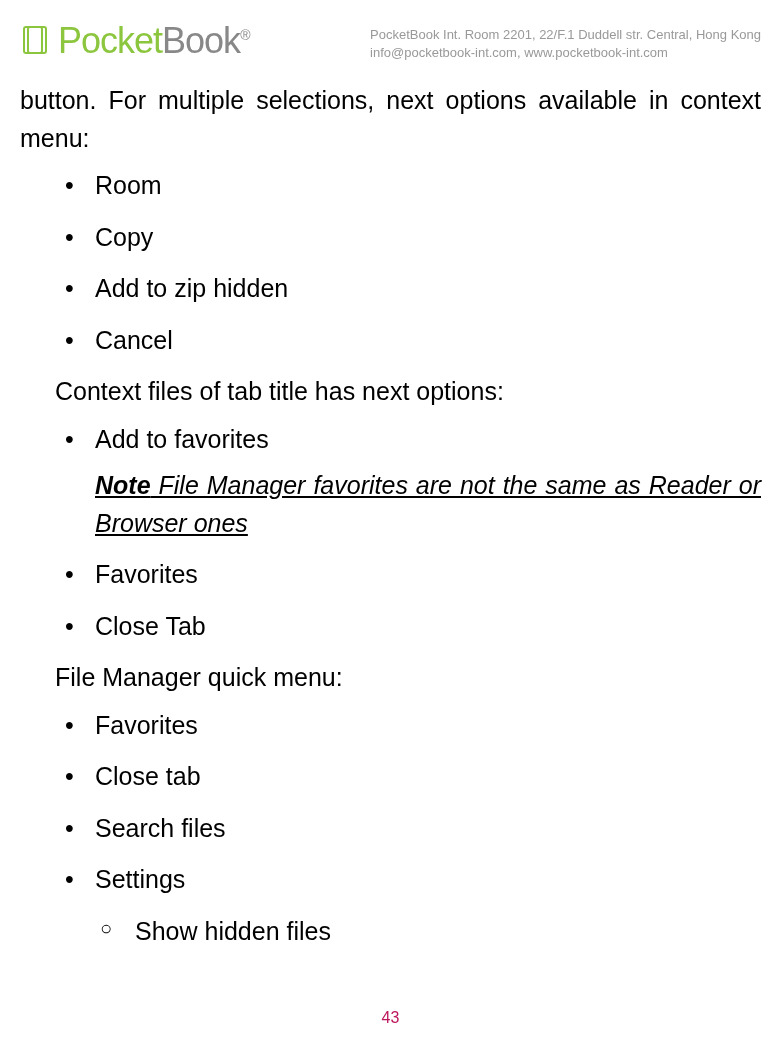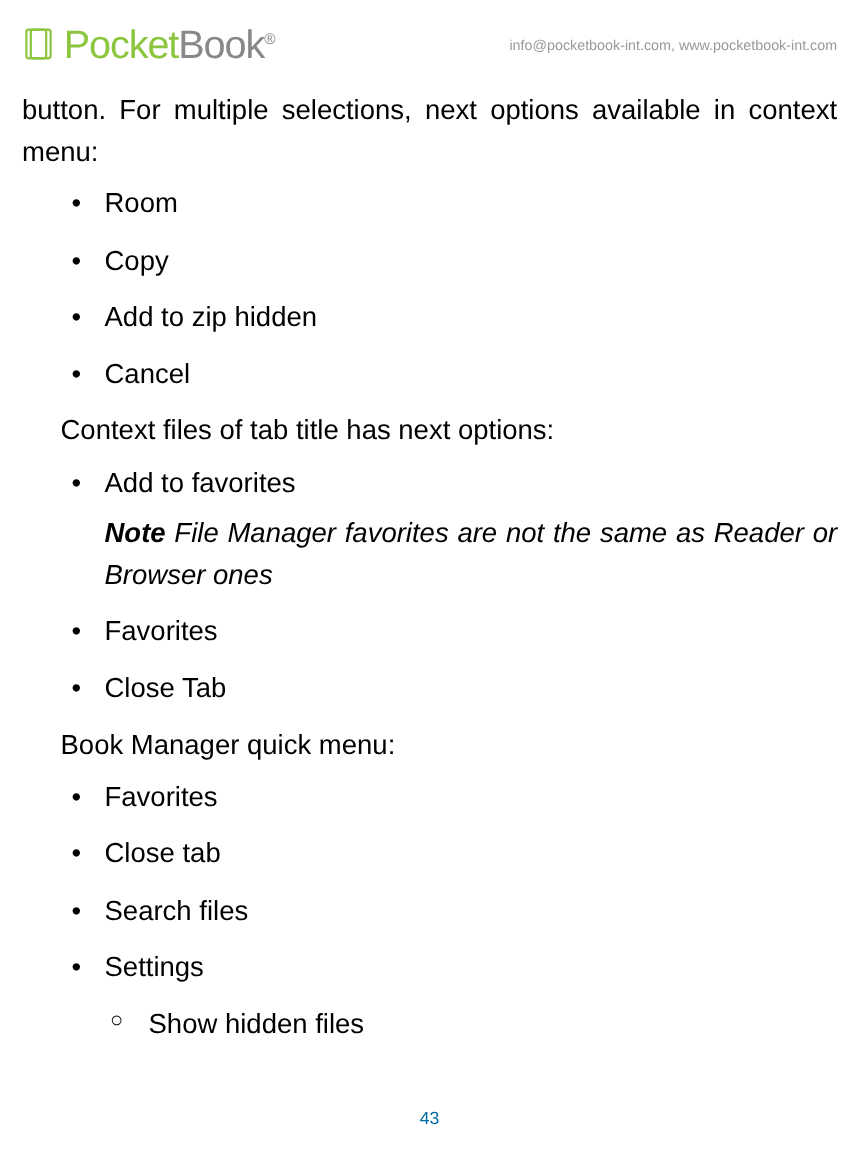--- a/index.html
+++ b/index.html
@@ -11,21 +11,21 @@
       font-family: Arial, Helvetica, sans-serif;
       width: 781px;
       height: 1047px;
       background: #ffffff;
       position: relative;
       padding: 20px 20px 20px 20px;
     }
     .header {
       display: flex;
       justify-content: space-between;
-      align-items: center;
+      align-items: flex-end;
       margin-bottom: 20px;
     }
     .logo {
       display: flex;
       align-items: center;
       gap: 2px;
     }
     .logo-text {
       font-size: 36px;
       font-weight: 400;
@@ -86,20 +86,21 @@
       padding-left: 35px;
       margin-bottom: 10px;
       margin-top: 5px;
     }
     .note-text {
       font-style: italic;
       padding-left: 75px;
       margin-bottom: 14px;
       margin-top: -5px;
       text-align: justify;
+      text-decoration: underline;
     }
     .note-label {
       font-weight: bold;
     }
     ul.circle-list {
       list-style: none;
       padding-left: 80px;
     }
     ul.circle-list > li {
       position: relative;
@@ -111,39 +112,40 @@
       position: absolute;
       left: 0;
       font-size: 20px;
     }
     .page-number {
       position: absolute;
       bottom: 20px;
       left: 50%;
       transform: translateX(-50%);
       font-size: 16px;
-      color: #0369a1;
+      color: #be185d;
     }
   </style>
 </head>
 <body>
 
 <div class="header">
   <div class="logo">
     <span class="logo-icon">
       <svg width="30" height="36" viewBox="0 0 30 36">
         <path d="M 4 6 Q 4 4 6 4 L 20 4 Q 22 4 22 6 L 22 28 Q 22 30 20 30 L 6 30 Q 4 30 4 28 Z" fill="none" stroke="#8cc63f" stroke-width="2"></path>
         <path d="M 8 6 Q 8 4 10 4 L 24 4 Q 26 4 26 6 L 26 28 Q 26 30 24 30 L 10 30 Q 8 30 8 28 Z" fill="none" stroke="#8cc63f" stroke-width="2"></path>
       </svg>
     </span>
     <span class="logo-text">
       <span class="logo-pocket">Pocket</span><span class="logo-book">Book</span><span class="logo-reg">®</span>
     </span>
   </div>
   <div class="company-info">
+    <div>PocketBook Int. Room 2201, 22/F.1 Duddell str. Central, Hong Kong</div>
     <div>info@pocketbook-int.com, www.pocketbook-int.com</div>
   </div>
 </div>
 
 <div class="content">
   <p class="intro-text">button. For multiple selections, next options available in context menu:</p>
 
   <ul class="bullet-list">
     <li>Room</li>
     <li>Copy</li>
@@ -159,21 +161,21 @@
 
   <p class="note-text">
     <span class="note-label">Note</span><span> File Manager favorites are not the same as Reader or Browser ones</span>
   </p>
 
   <ul class="bullet-list">
     <li>Favorites</li>
     <li>Close Tab</li>
   </ul>
 
-  <p class="section-text">Book Manager quick menu:</p>
+  <p class="section-text">File Manager quick menu:</p>
 
   <ul class="bullet-list">
     <li>Favorites</li>
     <li>Close tab</li>
     <li>Search files</li>
     <li>Settings</li>
   </ul>
 
   <ul class="circle-list">
     <li>Show hidden files</li>

